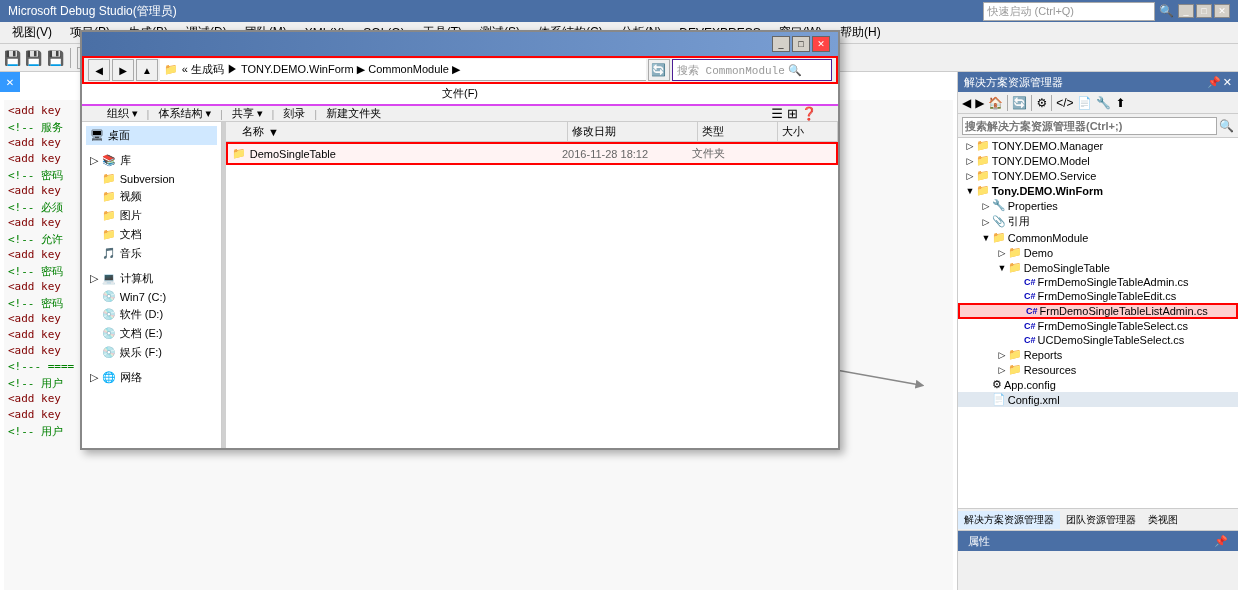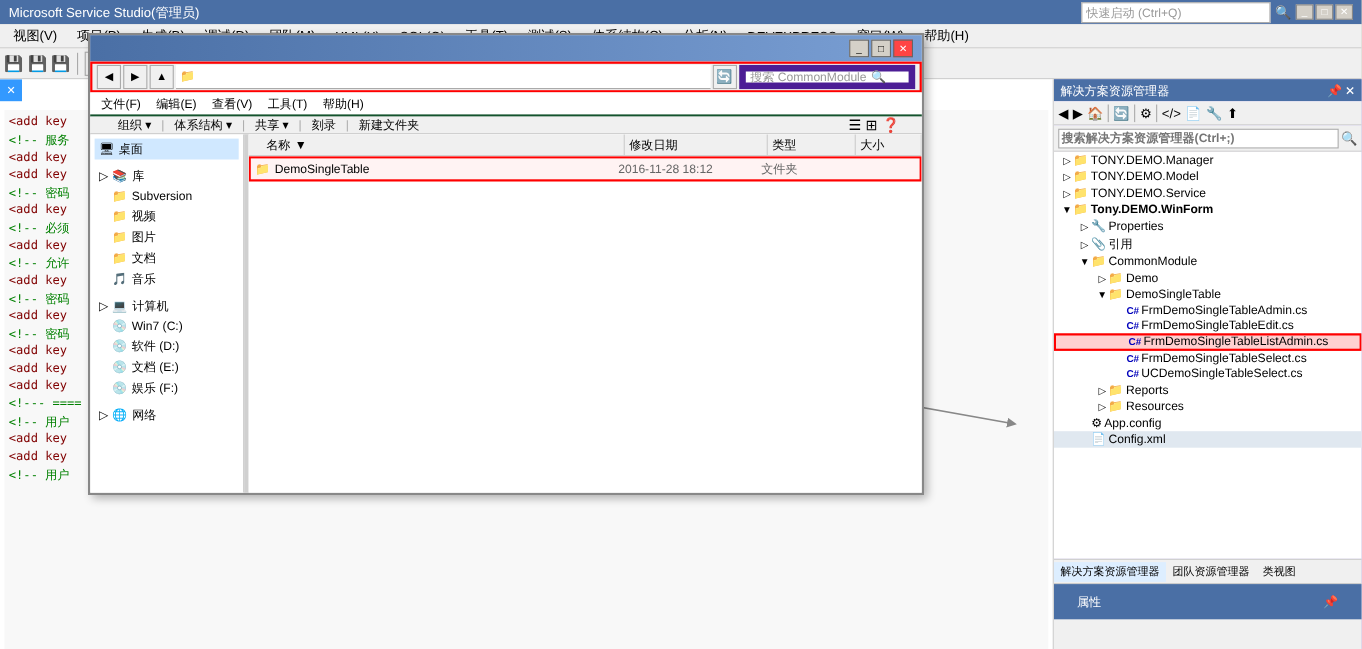--- a/index.html
+++ b/index.html
@@ -21,47 +21,47 @@
 
     
     .main-area { display: flex; height: calc(590px - 22px - 22px - 28px); }
 
     
     .code-area { flex: 1; background: #ffffff; padding: 4px; overflow: hidden; position: relative; border-right: 1px solid #ccc; }
     .code-area-inner { background: #f8f8f8; height: 100%; font-family: Consolas, monospace; font-size: 11px; color: #333; padding: 4px; overflow: hidden; }
     .code-line { height: 16px; white-space: nowrap; }
 
     
-    .right-panel { width: 280px; display: flex; flex-direction: column; background: #c4b5fd; }
+    .right-panel { width: 280px; display: flex; flex-direction: column; background: #a16207; }
     .right-panel-header { background: #4a6fa5; color: white; height: 20px; display: flex; align-items: center; padding: 0 6px; font-size: 11px; justify-content: space-between; }
     .right-panel-toolbar { background: #f0f0f0; height: 22px; display: flex; align-items: center; padding: 2px; border-bottom: 1px solid #ccc; }
     .right-panel-search { background: #f0f0f0; height: 24px; display: flex; align-items: center; padding: 2px 4px; border-bottom: 1px solid #ccc; }
     .right-panel-search input { flex: 1; height: 18px; border: 1px solid #aaa; font-size: 11px; padding: 0 2px; }
 
     
     .solution-tree { flex: 1; overflow: auto; background: white; }
     .tree-item { display: flex; align-items: center; padding: 1px 2px; cursor: pointer; white-space: nowrap; }
     .tree-label { font-size: 11px; }
     .expand-icon { width: 12px; height: 12px; display: inline-flex; align-items: center; justify-content: center; font-size: 9px; cursor: pointer; }
 
     
     .properties-panel { height: 60px; background: #f0f0f0; border-top: 1px solid #ccc; }
-    .properties-header { background: #4a6fa5; color: white; height: 32px; display: flex; align-items: center; padding: 0 21px; font-size: 11px; justify-content: space-between; }
+    .properties-header { background: #4a6fa5; color: white; height: 20px; display: flex; align-items: center; padding: 0 10px; font-size: 11px; justify-content: space-between; }
     .properties-content { padding: 4px 6px; font-size: 11px; }
 
     
     .file-browser { position: absolute; top: 30px; left: 80px; width: 760px; height: 420px; background: #f0f0f0; border: 2px solid #888; box-shadow: 4px 4px 8px rgba(0,0,0,0.3); z-index: 10; display: flex; flex-direction: column; }
     .fb-title-bar { background: linear-gradient(to right, #4a6fa5, #7a9fd4); color: white; height: 24px; display: flex; align-items: center; padding: 0 8px; justify-content: space-between; font-size: 12px; }
     .fb-title-controls { display: flex; gap: 2px; }
     .fb-btn { width: 18px; height: 16px; background: #d4d0c8; border: 1px solid #666; font-size: 9px; display: flex; align-items: center; justify-content: center; cursor: pointer; color: black; }
     .fb-btn.close-btn { background: #ff4444; color: white; }
     .fb-nav { background: #f0f0f0; height: 28px; display: flex; align-items: center; padding: 2px 4px; border-bottom: 1px solid #ccc; gap: 2px; }
     .fb-nav-btn { width: 22px; height: 22px; background: #f0f0f0; border: 1px solid #aaa; display: flex; align-items: center; justify-content: center; cursor: pointer; font-size: 10px; }
     .fb-address-bar { background: white; border: 2px solid #ff0000; flex: 1; height: 22px; display: flex; align-items: center; padding: 0 4px; font-size: 11px; }
-    .fb-search { width: 160px; height: 22px; border: 6px solid #4c1d95; display: flex; align-items: center; padding: 0 4px; background: white; font-size: 11px; gap: 4px; }
+    .fb-search { width: 160px; height: 22px; border: 1px solid #4c1d95; display: flex; align-items: center; padding: 0 4px; background: white; font-size: 11px; gap: 4px; font-family: Liberation Mono, monospace; }
     .fb-menu { background: white; border-bottom: 2px solid #ff0000; height: 22px; display: flex; align-items: center; padding: 0 4px; gap: 2px; }
     .fb-menu-item { padding: 2px 6px; font-size: 11px; cursor: pointer; }
     .fb-toolbar { background: #f0f0f0; height: 16px; display: flex; align-items: center; padding: 0 20px; border-bottom: 1px solid #ccc; gap: 4px; font-size: 11px; }
     .fb-body { display: flex; flex: 1; overflow: hidden; }
     .fb-sidebar { width: 140px; background: white; border-right: 1px solid #ccc; overflow-y: auto; padding: 4px; }
     .fb-sidebar-item { display: flex; align-items: center; padding: 2px 4px; cursor: pointer; font-size: 11px; gap: 4px; }
     .fb-sidebar-item.active { background: #d0e8ff; }
     .fb-content { flex: 1; background: white; display: flex; flex-direction: column; overflow: hidden; }
     .fb-col-header { display: flex; height: 20px; background: #f0f0f0; border-bottom: 1px solid #ccc; }
     .fb-col { display: flex; align-items: center; padding: 0 4px; font-size: 11px; border-right: 1px solid #ccc; }
@@ -69,21 +69,21 @@
 
     
     .arrow-canvas { position: absolute; top: 0; left: 0; width: 100%; height: 100%; pointer-events: none; z-index: 5; }
   </style>
 </head>
 <body>
 
 <div style="width:1238px;height:590px;position:relative;background:#d4d0c8;overflow:hidden;">
 
   <div class="title-bar">
-    <span>Microsoft Service Studio(管理员)</span>
+    <span>Microsoft Debug Studio(管理员)</span>
     <div style="display:flex;align-items:center;gap:4px;">
       <span style="background:white;border:1px solid #aaa;padding:1px 80px 1px 4px;font-size:11px;color:#999;">快速启动 (Ctrl+Q)</span>
       <span>🔍</span>
       <div class="title-bar-controls">
         <div class="title-btn">_</div>
         <div class="title-btn">□</div>
         <div class="title-btn">✕</div>
       </div>
     </div>
   </div>
@@ -325,29 +325,30 @@
         <div class="fb-btn close-btn">✕</div>
       </div>
     </div>
 
     <div class="fb-nav" style="border:2px solid #ff0000;margin:0;">
       <div class="fb-nav-btn">◀</div>
       <div class="fb-nav-btn">▶</div>
       <div class="fb-nav-btn">▲</div>
       <div class="fb-address-bar" style="border:none;border-bottom:1px solid #aaa;flex:1;display:flex;align-items:center;font-size:11px;">
         <span style="margin-right:4px;">📁</span>
+        <span>« 生成码 ▶ TONY.DEMO.WinForm ▶ CommonModule ▶</span>
       </div>
       <div style="width:22px;height:22px;border:1px solid #aaa;background:#f0f0f0;display:flex;align-items:center;justify-content:center;cursor:pointer;">🔄</div>
       <div class="fb-search">
         <span style="color:#999;font-size:11px;">搜索 CommonModule</span>
         <span>🔍</span>
       </div>
     </div>
 
-    <div class="fb-menu" style="border-bottom:2px solid #14532d;">
+    <div class="fb-menu" style="border-bottom:2px solid #d946ef;flex-direction:column;">
       <span class="fb-menu-item">文件(F)</span>
       <span class="fb-menu-item">编辑(E)</span>
       <span class="fb-menu-item">查看(V)</span>
       <span class="fb-menu-item">工具(T)</span>
       <span class="fb-menu-item">帮助(H)</span>
     </div>
 
     <div class="fb-toolbar">
       <span style="cursor:pointer;padding:2px 4px;border:1px solid transparent;font-size:11px;">组织 ▾</span>
       <span style="color:#aaa;font-size:11px;">|</span>

